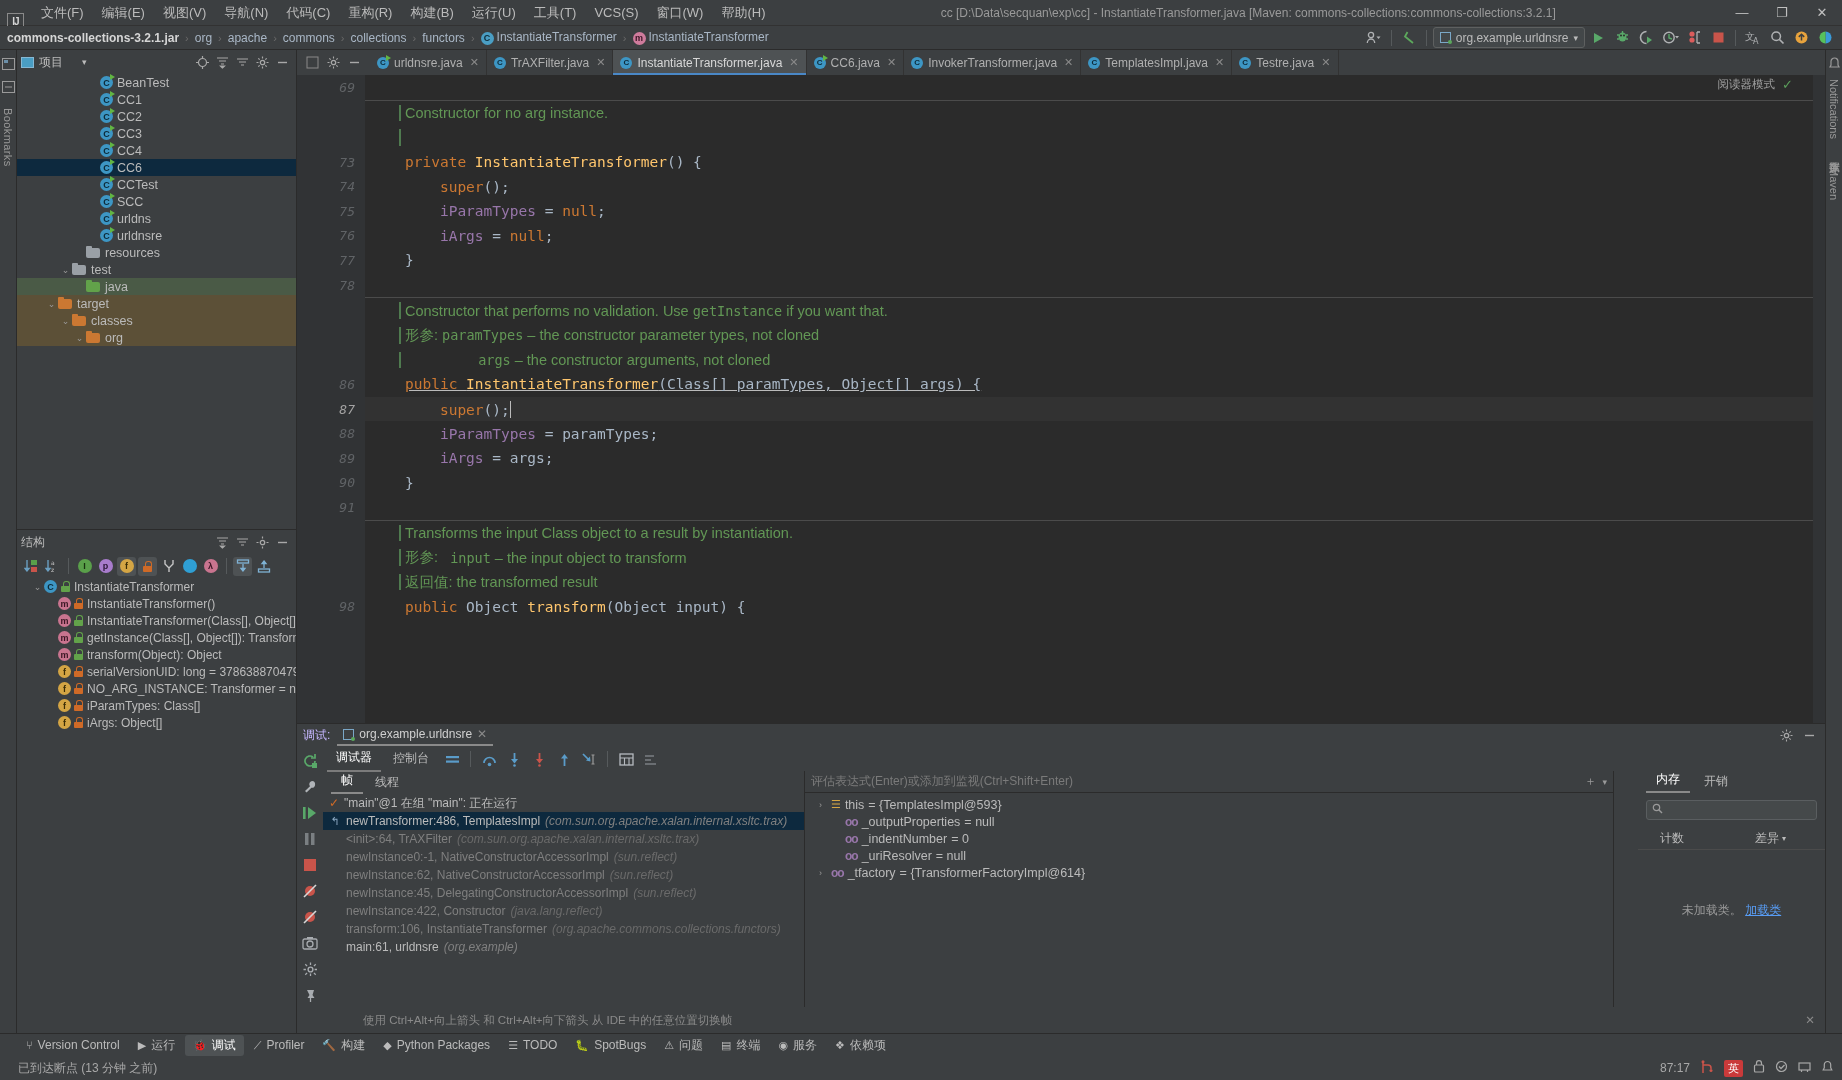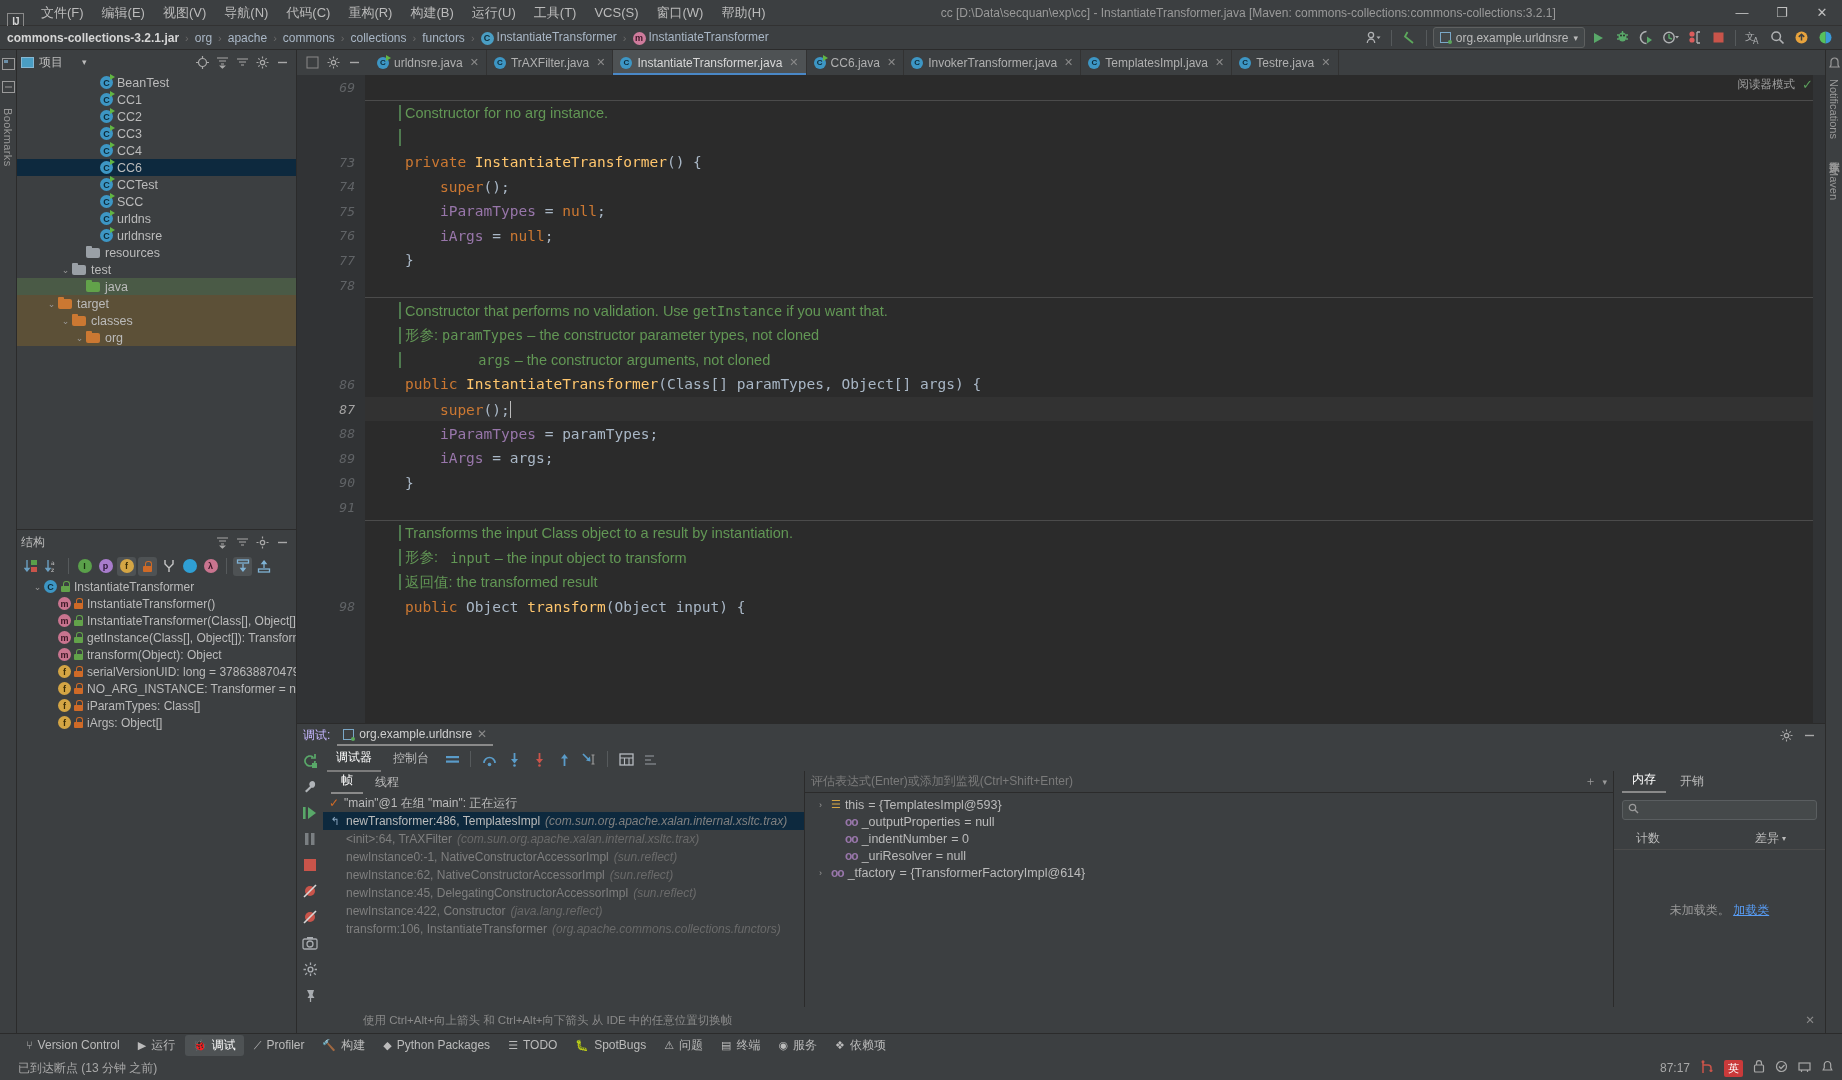--- a/index.html
+++ b/index.html
@@ -148,21 +148,21 @@
   .doc-mono { font-family: "DejaVu Sans Mono", monospace; font-size: 13.5px; color:#629755; }
   .kw { color: #cc7832; }
   .tp { color: #ffc66d; }
   .fld { color: #9876aa; }
   .pl { color: #a9b7c6; }
   .caret { display:inline-block; width:1px; height:17px; background:#bbbbbb; vertical-align:-3px; }
 
   .right-edge { width: 12px; background: #313335; }
 
   
-  .reader-bar { position:absolute; top:2px; right: 12px; display:flex; align-items:center; gap:7px;
+  .reader-bar { position:absolute; top:2px; right: 32px; display:flex; align-items:center; gap:7px;
                 font-size: 11.5px; color:#a0a0a0; }
   .rb-check { color:#5b9e5b; font-size:13px; }
 
   
   .right-strip { width: 17px; background: #3c3f41; display:flex; flex-direction:column; align-items:center; padding-top:6px; border-left:1px solid #2b2b2b; }
   .rs-label { writing-mode: vertical-rl; font-size: 11px; color:#9a9a9a; margin-bottom: 14px; }
 
   
   .debugpanel { height: 310px; flex: 0 0 310px; background: #3c3f41; display:flex; flex-direction:column; border-top: 1px solid #2b2b2b; }
   .dbg-title { height: 23px; display:flex; align-items:center; padding: 0 6px; gap: 7px; flex:0 0 23px; }
@@ -201,21 +201,21 @@
   .eval-right { margin-left:auto; display:flex; align-items:center; gap:6px; color:#9a9a9a; }
   .vars-list { flex:1; overflow:hidden; font-size:12.5px; padding-top: 3px; background:#3c3f41; min-height:0; }
   .vr { height: 17px; display:flex; align-items:center; gap:4px; padding-left: 6px; white-space:nowrap; }
   .vr .tw { width:12px; text-align:center; color:#9a9a9a; font-size:9px; }
   .vr .vname { color:#bbbbbb; }
   .vr .vval { color:#bbbbbb; }
   .oo { color:#9876aa; font-size:12px; letter-spacing:-1px; font-weight:bold; }
   .this-ico { color:#d4a544; font-size:11px; }
 
   
-  .mem-pane { width: 212px; flex:0 0 212px; display:flex; flex-direction:column; border-left:1px solid #2b2b2b; min-height:0; }
+  .mem-pane { width: 212px; flex:0 0 212px; display:flex; flex-direction:column; border-left:1px solid #2b2b2b; min-height:0;padding-left:24px; }
   .mem-tabs { height: 22px; display:flex; align-items:flex-end; gap:4px; padding-left:8px; flex:0 0 22px; }
   .mem-search { margin: 7px 8px 0; height:20px; background:#45494a; border:1px solid #5a5e60; border-radius:3px;
                 display:flex; align-items:center; padding: 0 5px; gap: 4px; }
   .mem-cols { display:flex; align-items:center; height:22px; margin-top:8px; font-size:12px; color:#bbbbbb;
               border-bottom:1px solid #4b4b4b; }
   .mem-cols .c1 { flex:1; padding-left: 22px; }
   .mem-cols .c2 { width:70px; display:flex; align-items:center; gap:3px; }
   .mem-empty { margin-top: 52px; text-align:center; font-size:12px; color:#9a9a9a; }
   .lnk { color:#589df6; text-decoration: underline; }
 
@@ -742,21 +742,21 @@
             <div class="ln"><span style="padding-left: 40px;"><span class="kw">private </span><span class="tp">InstantiateTransformer</span><span class="pl">() {</span></span></div>
             <div class="ln"><span style="padding-left: 40px;"><span class="kw">    super</span><span class="pl">();</span></span></div>
             <div class="ln"><span style="padding-left: 40px;"><span class="fld">    iParamTypes</span><span class="pl"> = </span><span class="kw">null</span><span class="pl">;</span></span></div>
             <div class="ln"><span style="padding-left: 40px;"><span class="fld">    iArgs</span><span class="pl"> = </span><span class="kw">null</span><span class="pl">;</span></span></div>
             <div class="ln"><span style="padding-left: 40px;"><span class="pl">}</span></span></div>
             <div class="ln"></div>
             <div class="doc-sep"></div>
             <div class="ln doc-block"><span class="doc-bar"></span><span class="doc-line"><span class="">Constructor that performs no validation. Use </span><span class="doc-mono">getInstance</span><span class=""> if you want that.</span></span></div>
             <div class="ln doc-block"><span class="doc-bar"></span><span class="doc-line"><span class="">形参: </span><span class="doc-mono">paramTypes</span><span class=""> – the constructor parameter types, not cloned</span></span></div>
             <div class="ln doc-block"><span class="doc-bar"></span><span class="doc-line"><span class="doc-mono">         args</span><span class=""> – the constructor arguments, not cloned</span></span></div>
-            <div class="ln"><span style="padding-left: 40px;"><span class="kw">public </span><span class="tp">InstantiateTransformer</span><span class="pl">(Class[] paramTypes, Object[] args) {</span></span></div>
+            <div class="ln"><span style="padding-left: 40px; text-decoration: underline;"><span class="kw">public </span><span class="tp">InstantiateTransformer</span><span class="pl">(Class[] paramTypes, Object[] args) {</span></span></div>
             <div class="ln cur-line"><span style="padding-left: 40px;"><span class="kw">    super</span><span class="pl">();</span><span class="caret"></span></span></div>
             <div class="ln"><span style="padding-left: 40px;"><span class="fld">    iParamTypes</span><span class="pl"> = paramTypes;</span></span></div>
             <div class="ln"><span style="padding-left: 40px;"><span class="fld">    iArgs</span><span class="pl"> = args;</span></span></div>
             <div class="ln"><span style="padding-left: 40px;"><span class="pl">}</span></span></div>
             <div class="ln"></div>
             <div class="doc-sep"></div>
             <div class="ln doc-block"><span class="doc-bar"></span><span class="doc-line"><span class="">Transforms the input Class object to a result by instantiation.</span></span></div>
             <div class="ln doc-block"><span class="doc-bar"></span><span class="doc-line"><span class="">形参:   </span><span class="doc-mono">input</span><span class=""> – the input object to transform</span></span></div>
             <div class="ln doc-block"><span class="doc-bar"></span><span class="doc-line"><span class="">返回值: the transformed result</span></span></div>
             <div class="ln"><span style="padding-left: 40px;"><span class="kw">public </span><span class="pl">Object </span><span class="tp">transform</span><span class="pl">(Object input) {</span></span></div>
@@ -956,20 +956,25 @@
                     <div class="fr lib">
                       <span class="fr-ico"></span>
                       <span class="nm">newInstance:422, Constructor</span>
                       <span class="pkg">(java.lang.reflect)</span>
                     </div>
                     <div class="fr lib">
                       <span class="fr-ico"></span>
                       <span class="nm">transform:106, InstantiateTransformer</span>
                       <span class="pkg">(org.apache.commons.collections.functors)</span>
                     </div>
+                    <div class="fr">
+                      <span class="fr-ico"></span>
+                      <span class="nm">main:61, urldnsre</span>
+                      <span class="pkg">(org.example)</span>
+                    </div>
                   </div>
               </div>
 
               <div class="vars-pane">
                 <div class="eval-bar">
                   <span class="eval-ph">评估表达式(Enter)或添加到监视(Ctrl+Shift+Enter)</span>
                   <div class="eval-right">
                     <span style="font-size:12px;">＋</span>
                     <span style="font-size:9px;">▾</span>
                   </div>

